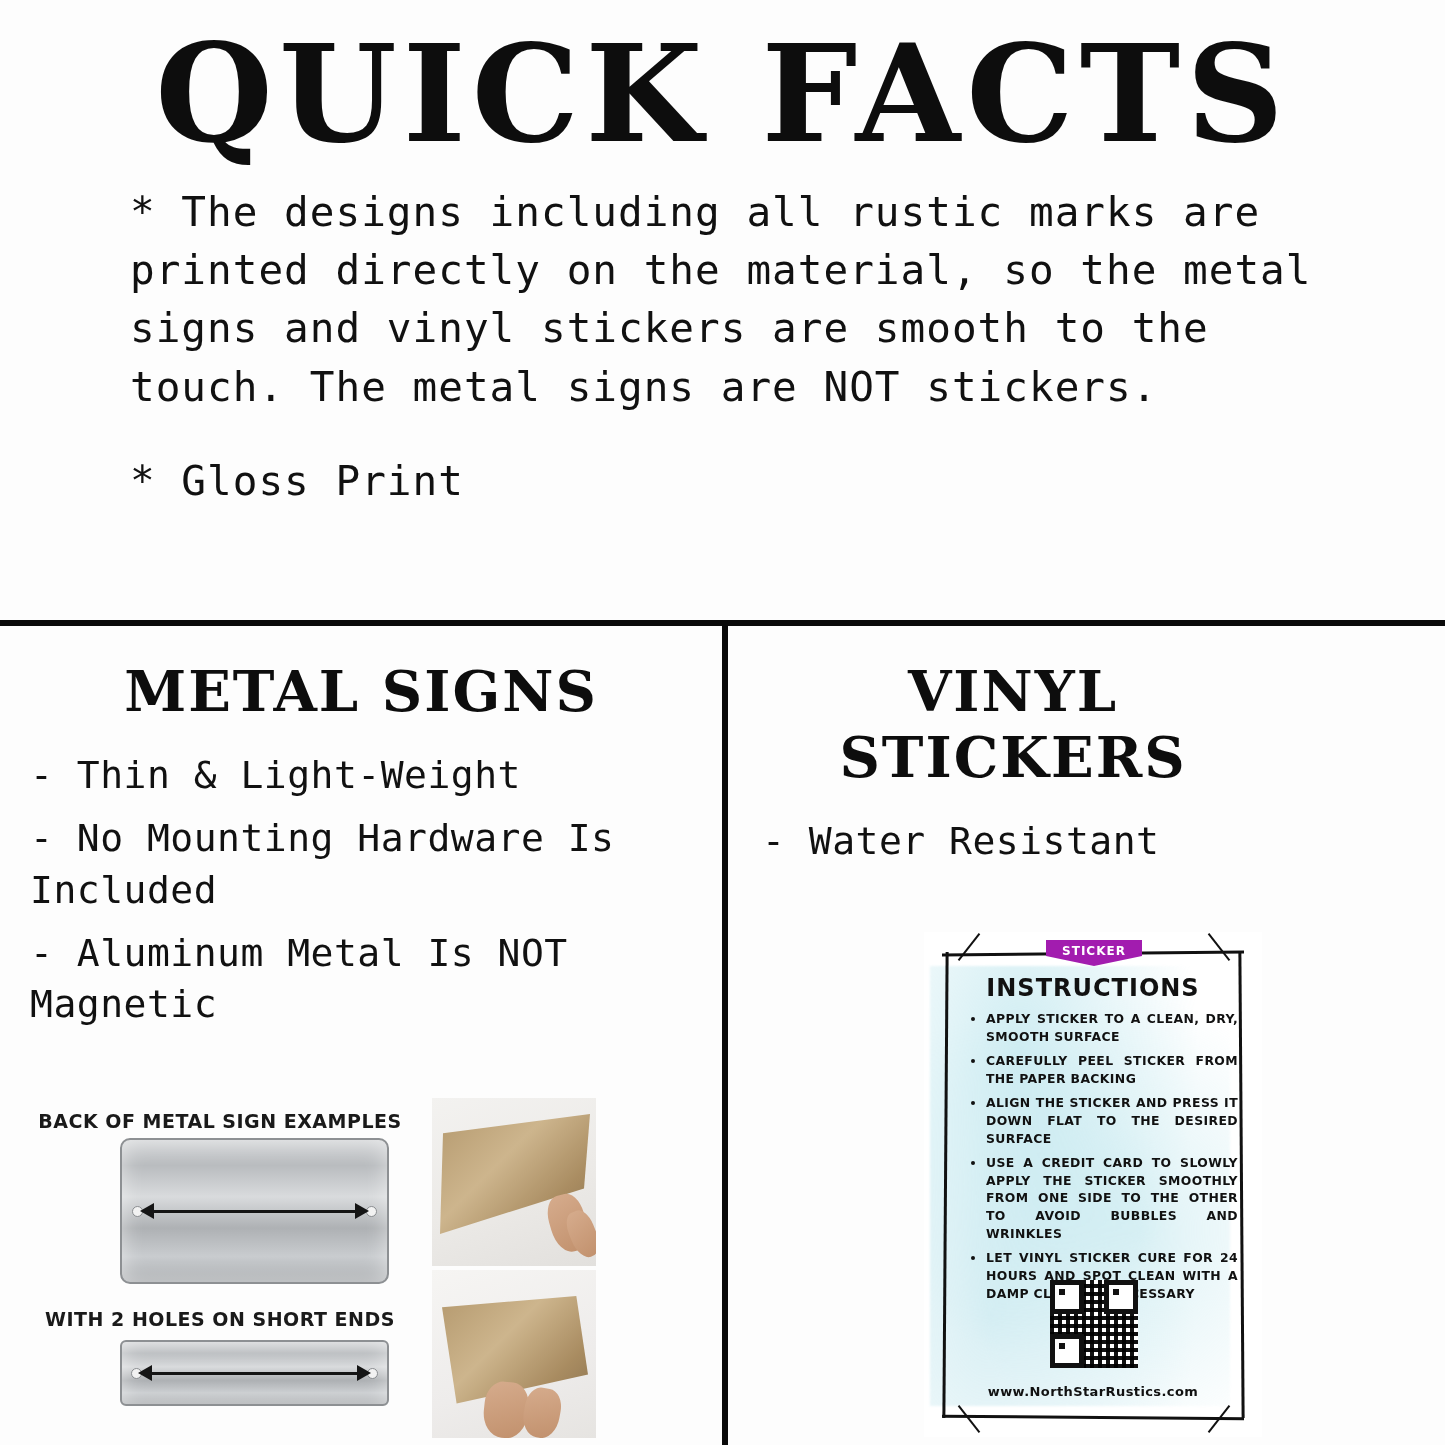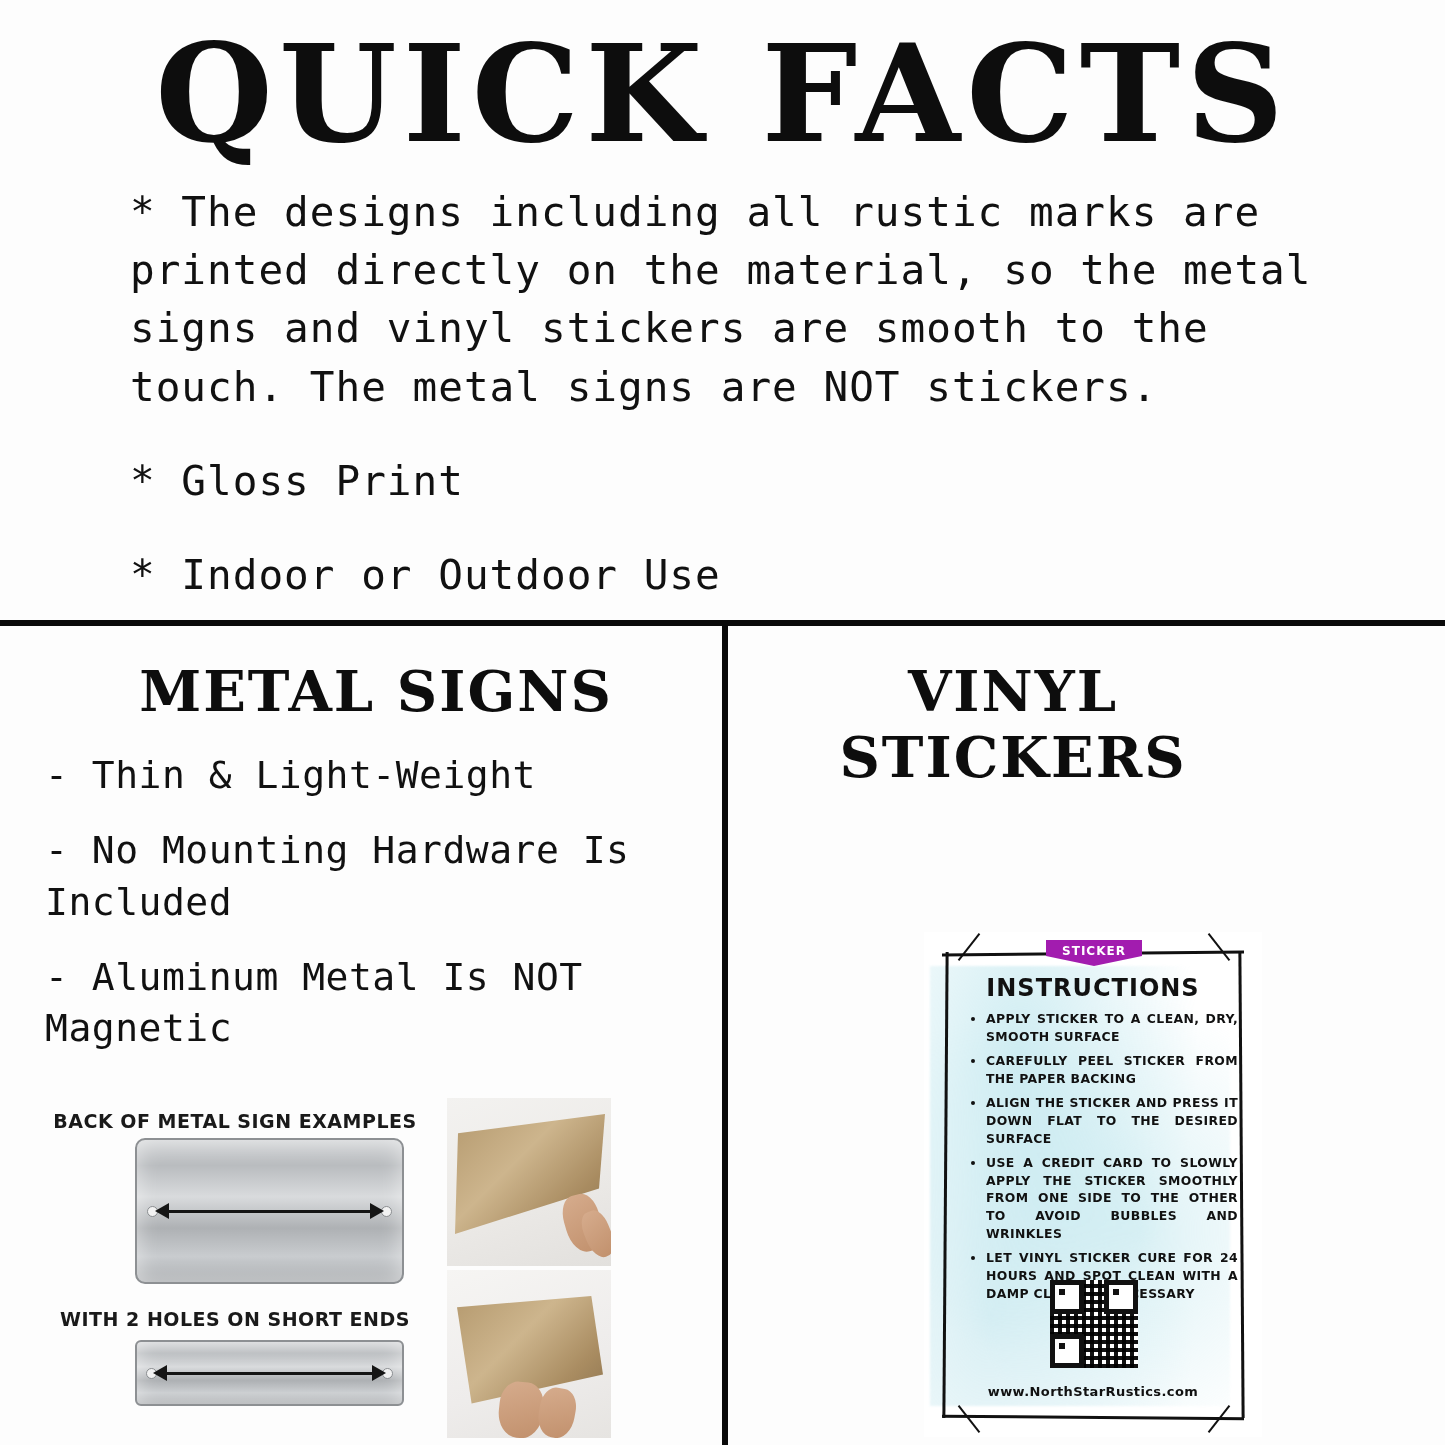--- a/index.html
+++ b/index.html
@@ -65,21 +65,21 @@
   }
   #vrule-main { left: 722px; }
 
   
   .col {
     position: absolute;
     top: 626px;
     height: 819px;
     box-sizing: border-box;
   }
-  #col-metal { left: 15px; width: 722px; border-radius: 24px; }
+  #col-metal { left: 0; width: 722px; border-radius: 24px; }
   #col-vinyl { left: 728px; width: 570px; }
 
   .col-title {
     text-align: center;
     font-family: "DejaVu Serif", "Liberation Serif", serif;
     font-weight: bold;
     font-size: 56px;
     letter-spacing: 2px;
     margin: 32px 0 0 0;
     color: #0d0d0d;
@@ -87,21 +87,21 @@
   .col-bullet {
     font-size: 38px;
     line-height: 1.35;
     letter-spacing: 0.5px;
     margin: 0;
     color: #111;
   }
   #col-metal .col-bullet { padding: 0 20px 0 30px; }
   #col-vinyl .col-bullet { padding: 0 12px 0 34px; }
   .mt-1 { margin-top: 26px; }
-  .mt-2 { margin-top: 24px; }
+  .mt-2 { margin-top: 12px; }
   .mt-small { margin-top: 14px; }
 
   
   #metal-images {
     position: absolute;
     left: 0;
     top: 464px;
     width: 798px;
     height: 355px;
   }
@@ -307,21 +307,20 @@
 </style>
 </head>
 <body>
 
 <div id="page">
 
   <div id="top-section">
     <h1 id="quick-facts-title">QUICK FACTS</h1>
     <p id="bullet-main" class="top-bullet">* The designs including all rustic marks are printed directly on the material, so the metal signs and vinyl stickers are smooth to the touch. The metal signs are NOT stickers.</p>
     <p id="bullet-gloss" class="top-bullet">* Gloss Print</p>
-    <p id="bullet-use" class="top-bullet">* Indoor or Outdoor Use</p>
   </div>
 
   <div class="hrule" id="hrule-main"></div>
   <div class="vrule" id="vrule-main"></div>
 
   <div class="col" id="col-metal">
     <h2 class="col-title">METAL SIGNS</h2>
     <p class="col-bullet mt-1">- Thin &amp; Light-Weight</p>
     <p class="col-bullet mt-2">- No Mounting Hardware Is Included</p>
     <p class="col-bullet mt-2">- Aluminum Metal Is NOT Magnetic</p>
@@ -356,20 +355,21 @@
       <div class="photo" id="photo-hand-bottom">
         <div class="sheet-gold" id="sheet-bottom"></div>
         <div class="finger" id="finger-bot-1"></div>
         <div class="finger" id="finger-bot-2"></div>
       </div>
     </div>
   </div>
 
   <div class="col" id="col-vinyl">
     <h2 class="col-title">VINYL STICKERS</h2>
+    <p class="col-bullet mt-1">- Water Resistant</p>
 
     <div id="sticker-card-wrap">
       <div id="sticker-card">
         <div id="sticker-watercolor"></div>
         <div class="sticker-frame-line" id="frame-top"></div>
         <div class="sticker-frame-line" id="frame-bottom"></div>
         <div class="sticker-frame-line" id="frame-left"></div>
         <div class="sticker-frame-line" id="frame-right"></div>
         <div class="corner-tick" id="tick-tl"></div>
         <div class="corner-tick" id="tick-tr"></div>

